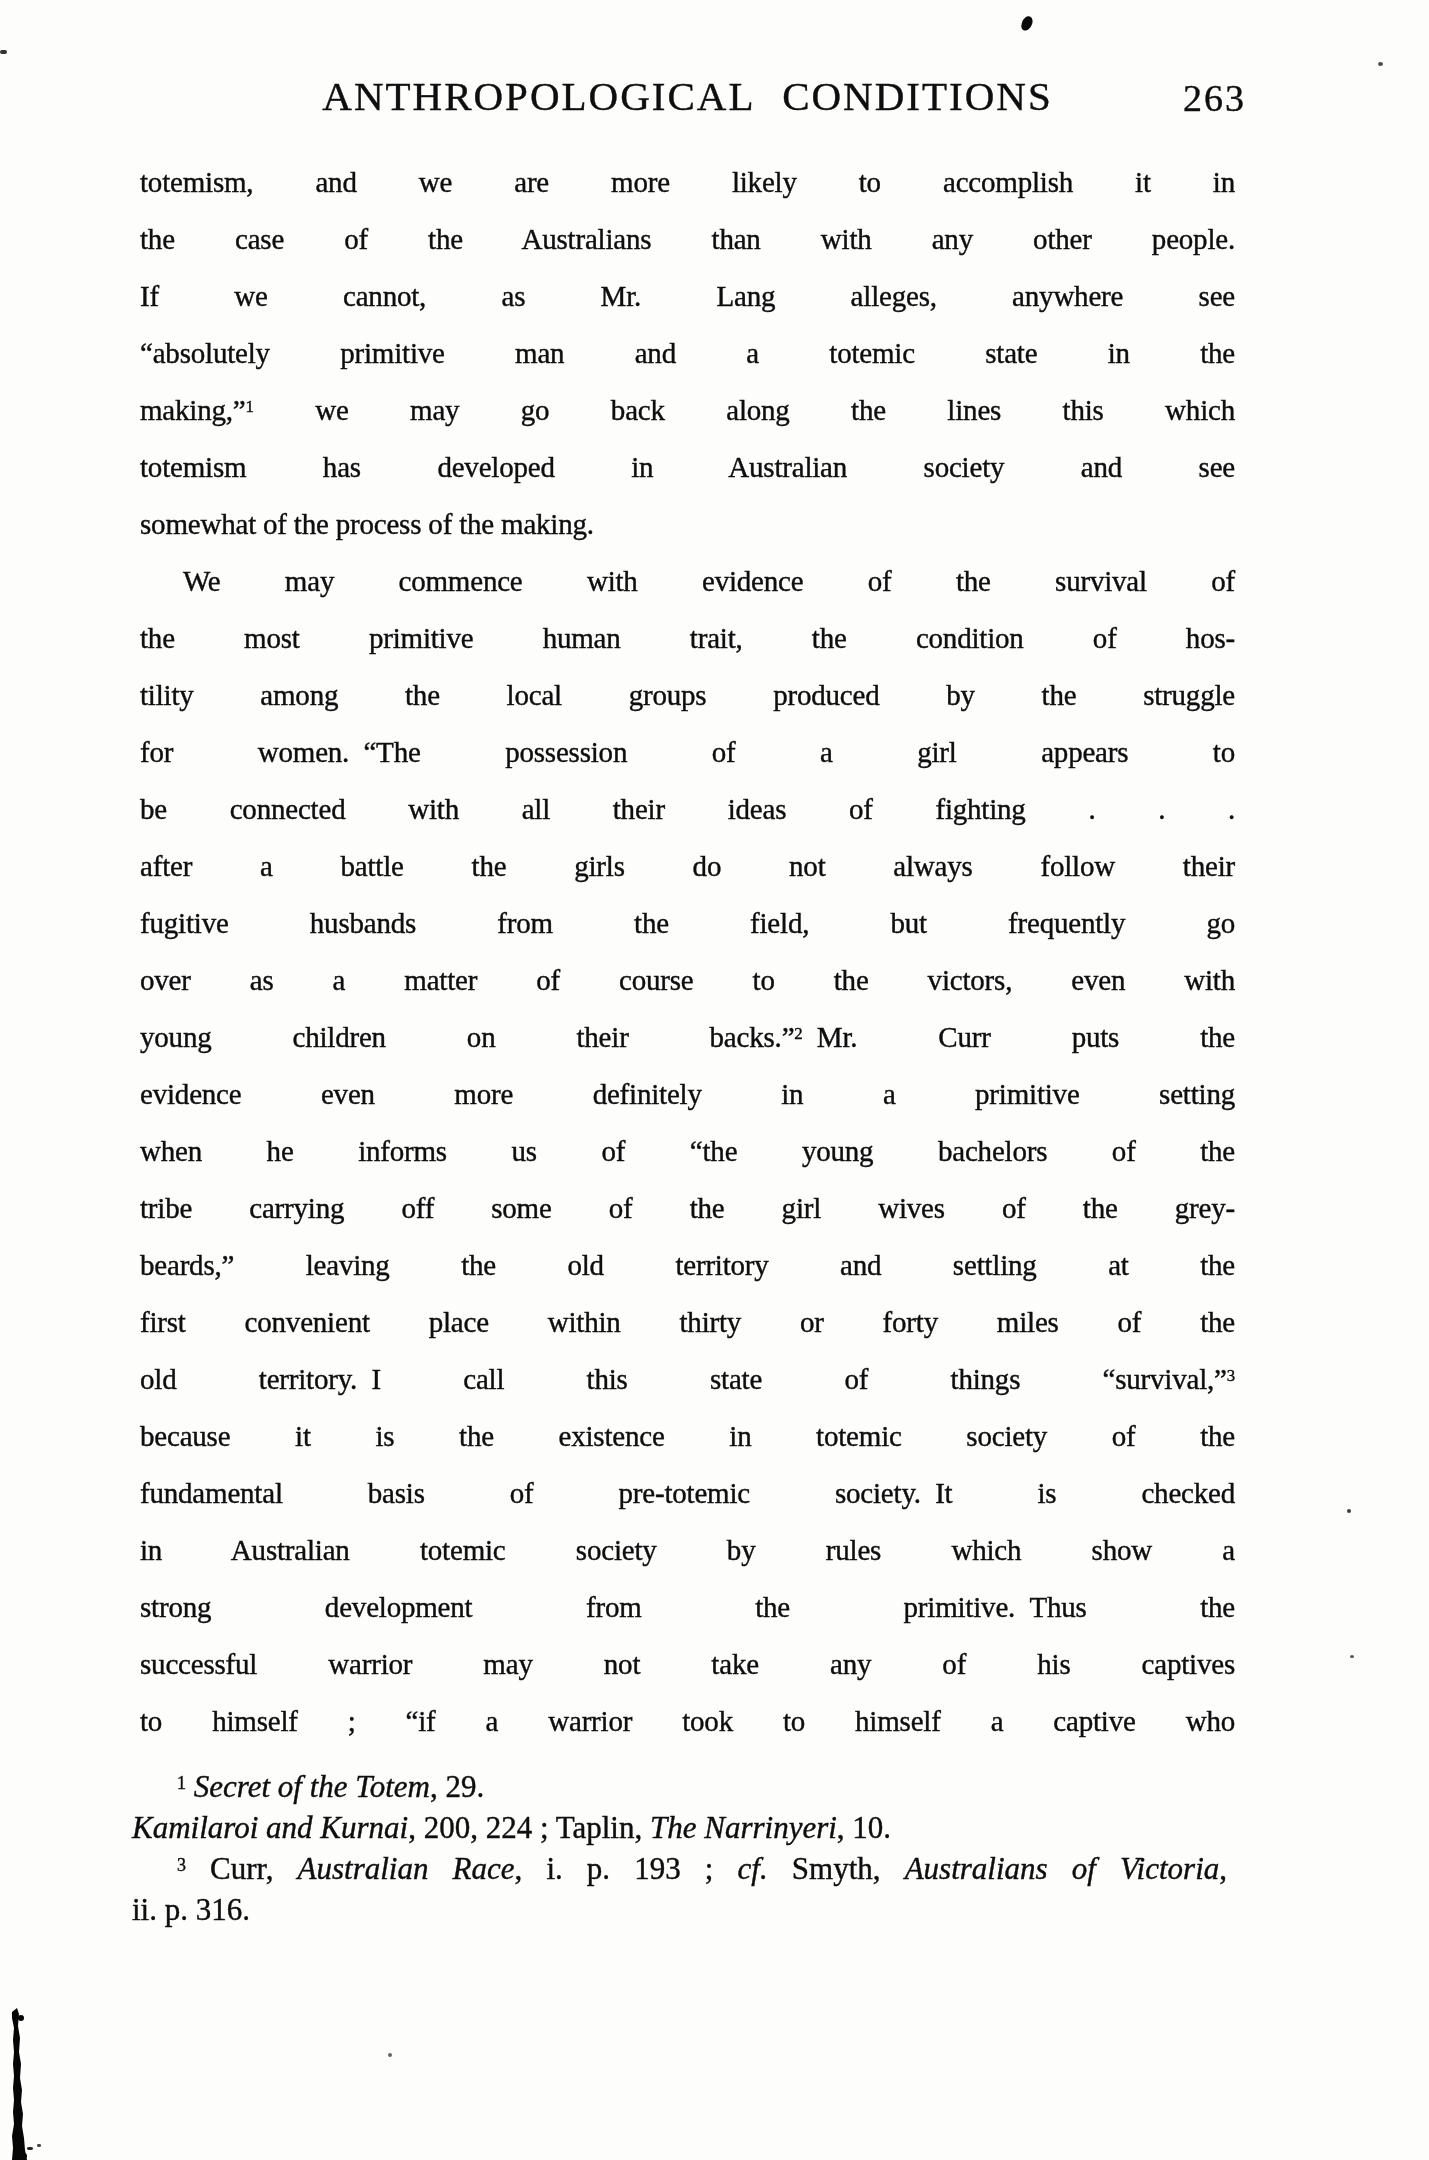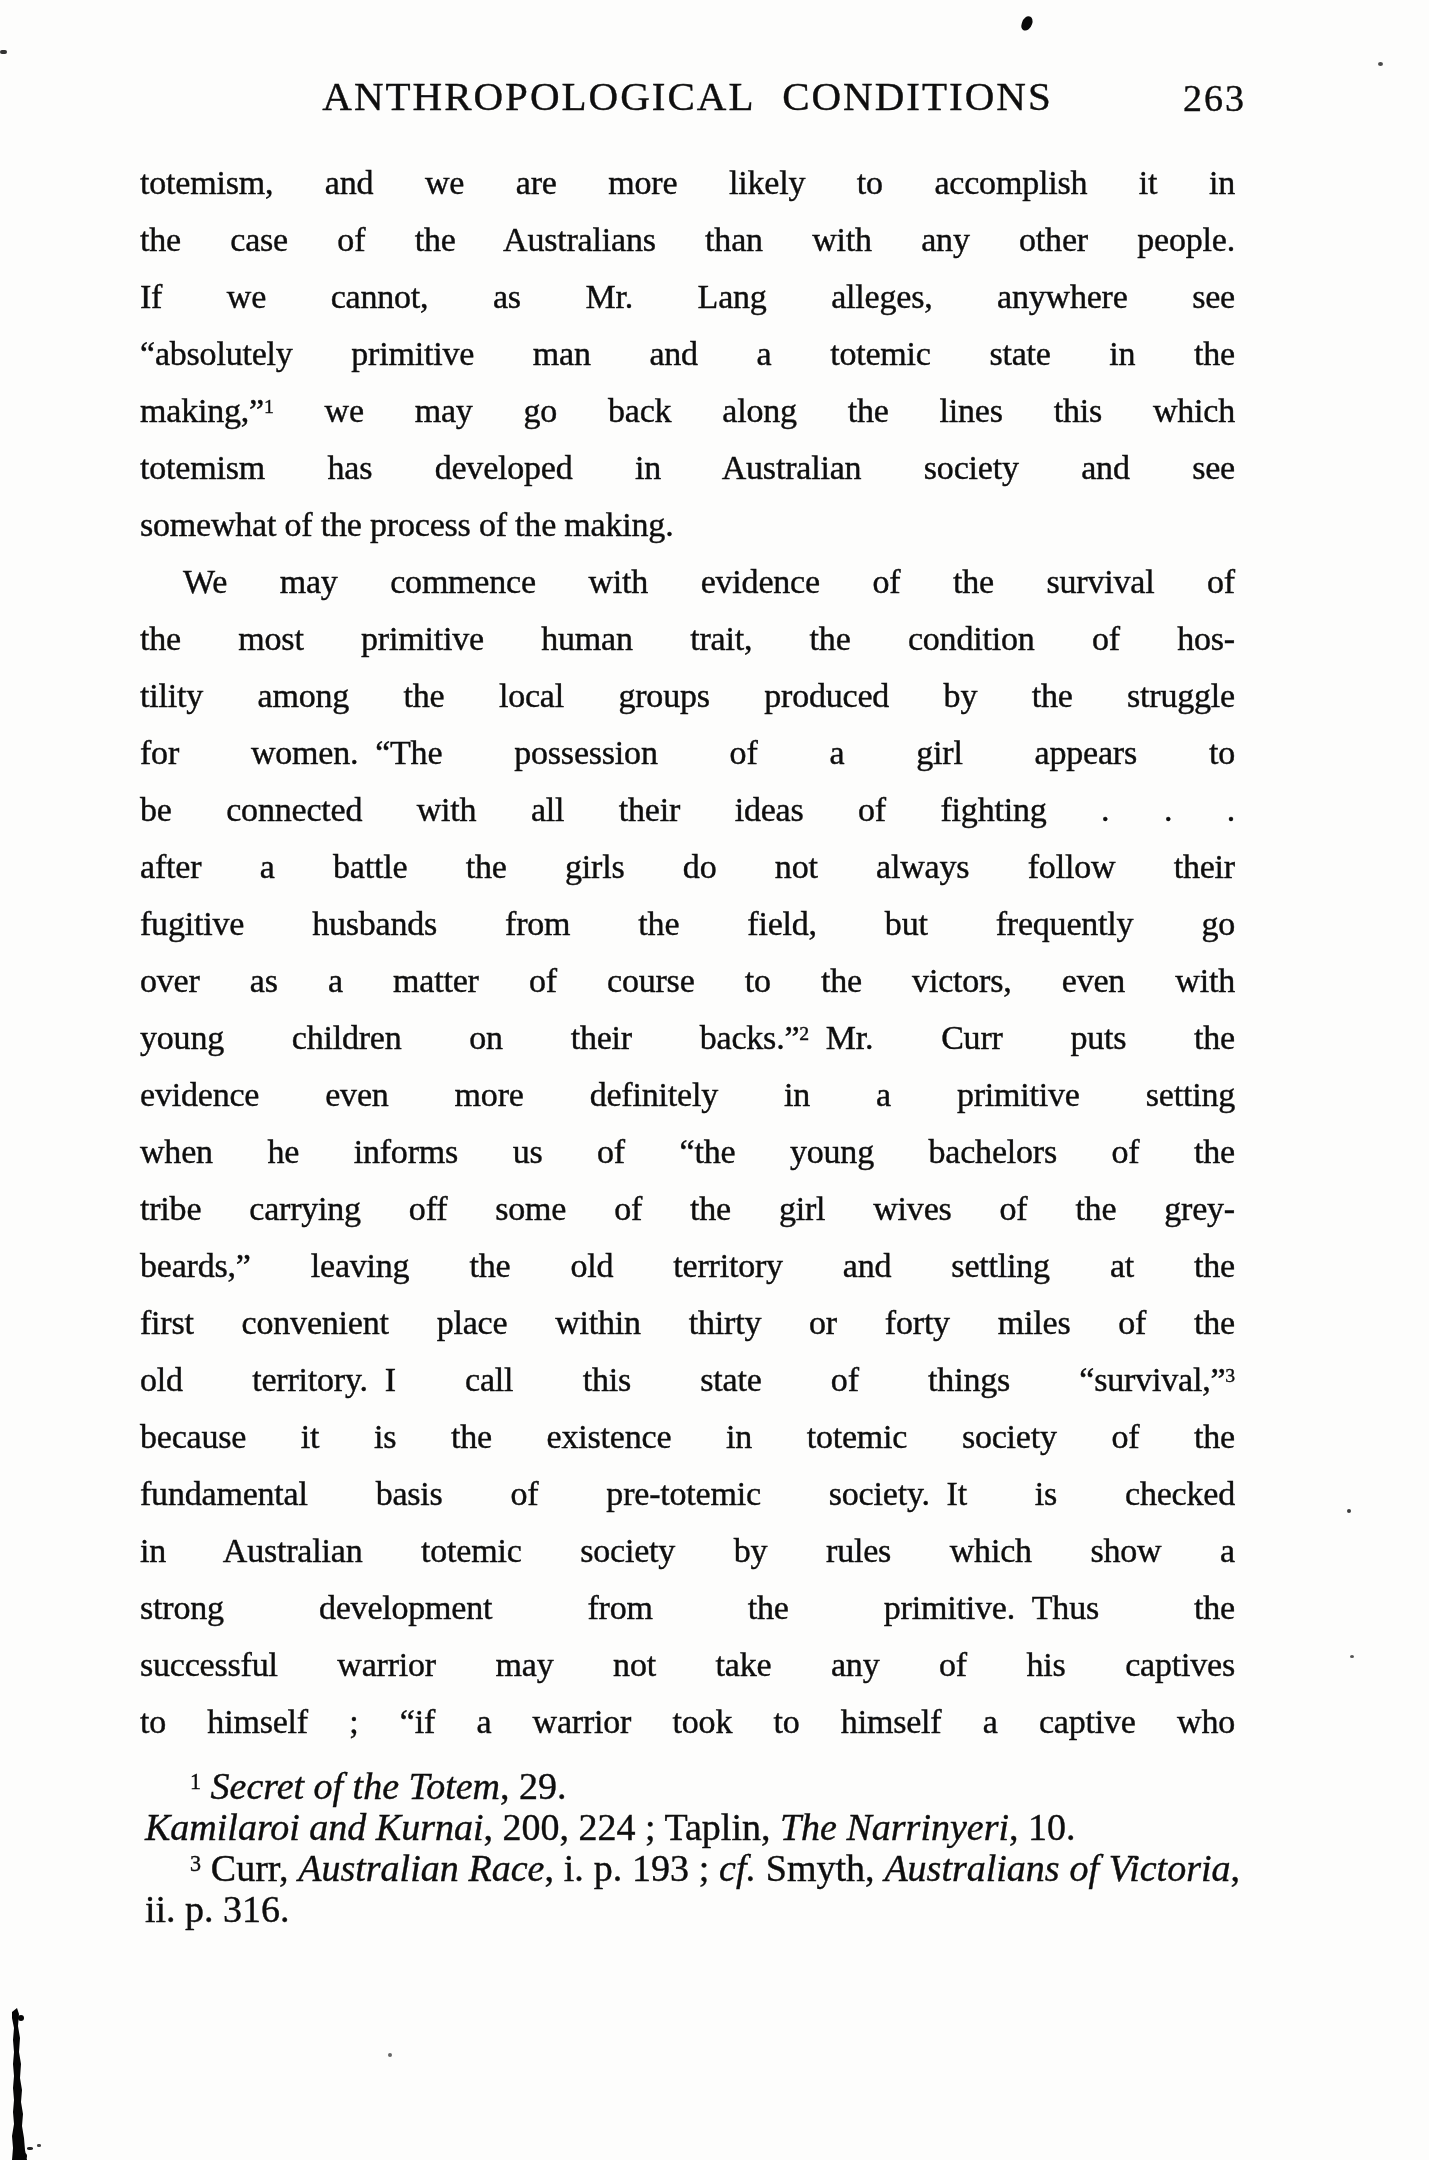--- a/index.html
+++ b/index.html
@@ -27,28 +27,28 @@
   .page-number {
     position: absolute;
     left: 1183px; top: 76px;
     font-size: 38px;
     letter-spacing: 2px;
     text-align: center;
   }
   .body-text {
     position: absolute;
     left: 140px; top: 154px; width: 1095px;
-    font-size: 34px;
+    font-size: 29px;
     line-height: 57px;
     letter-spacing: -0.2px;
   }
   .footnotes {
     position: absolute;
-    left: 145px; top: 1766px; width: 1095px;
-    font-size: 38px;
+    left: 132px; top: 1766px; width: 1095px;
+    font-size: 31px;
     line-height: 41px;
   }
   .line {
     text-align: justify;
     text-align-last: justify;
     white-space: normal;
   }
   .line.end { text-align-last: left; }
   .line.indent { text-indent: 43px; }
   .footnotes .line.indent { text-indent: 45px; }

